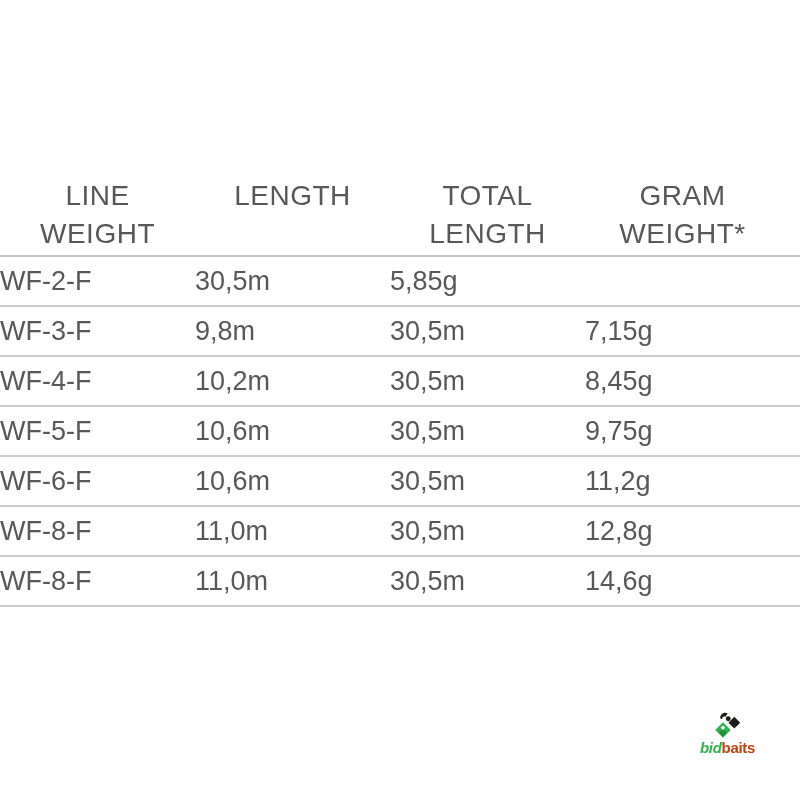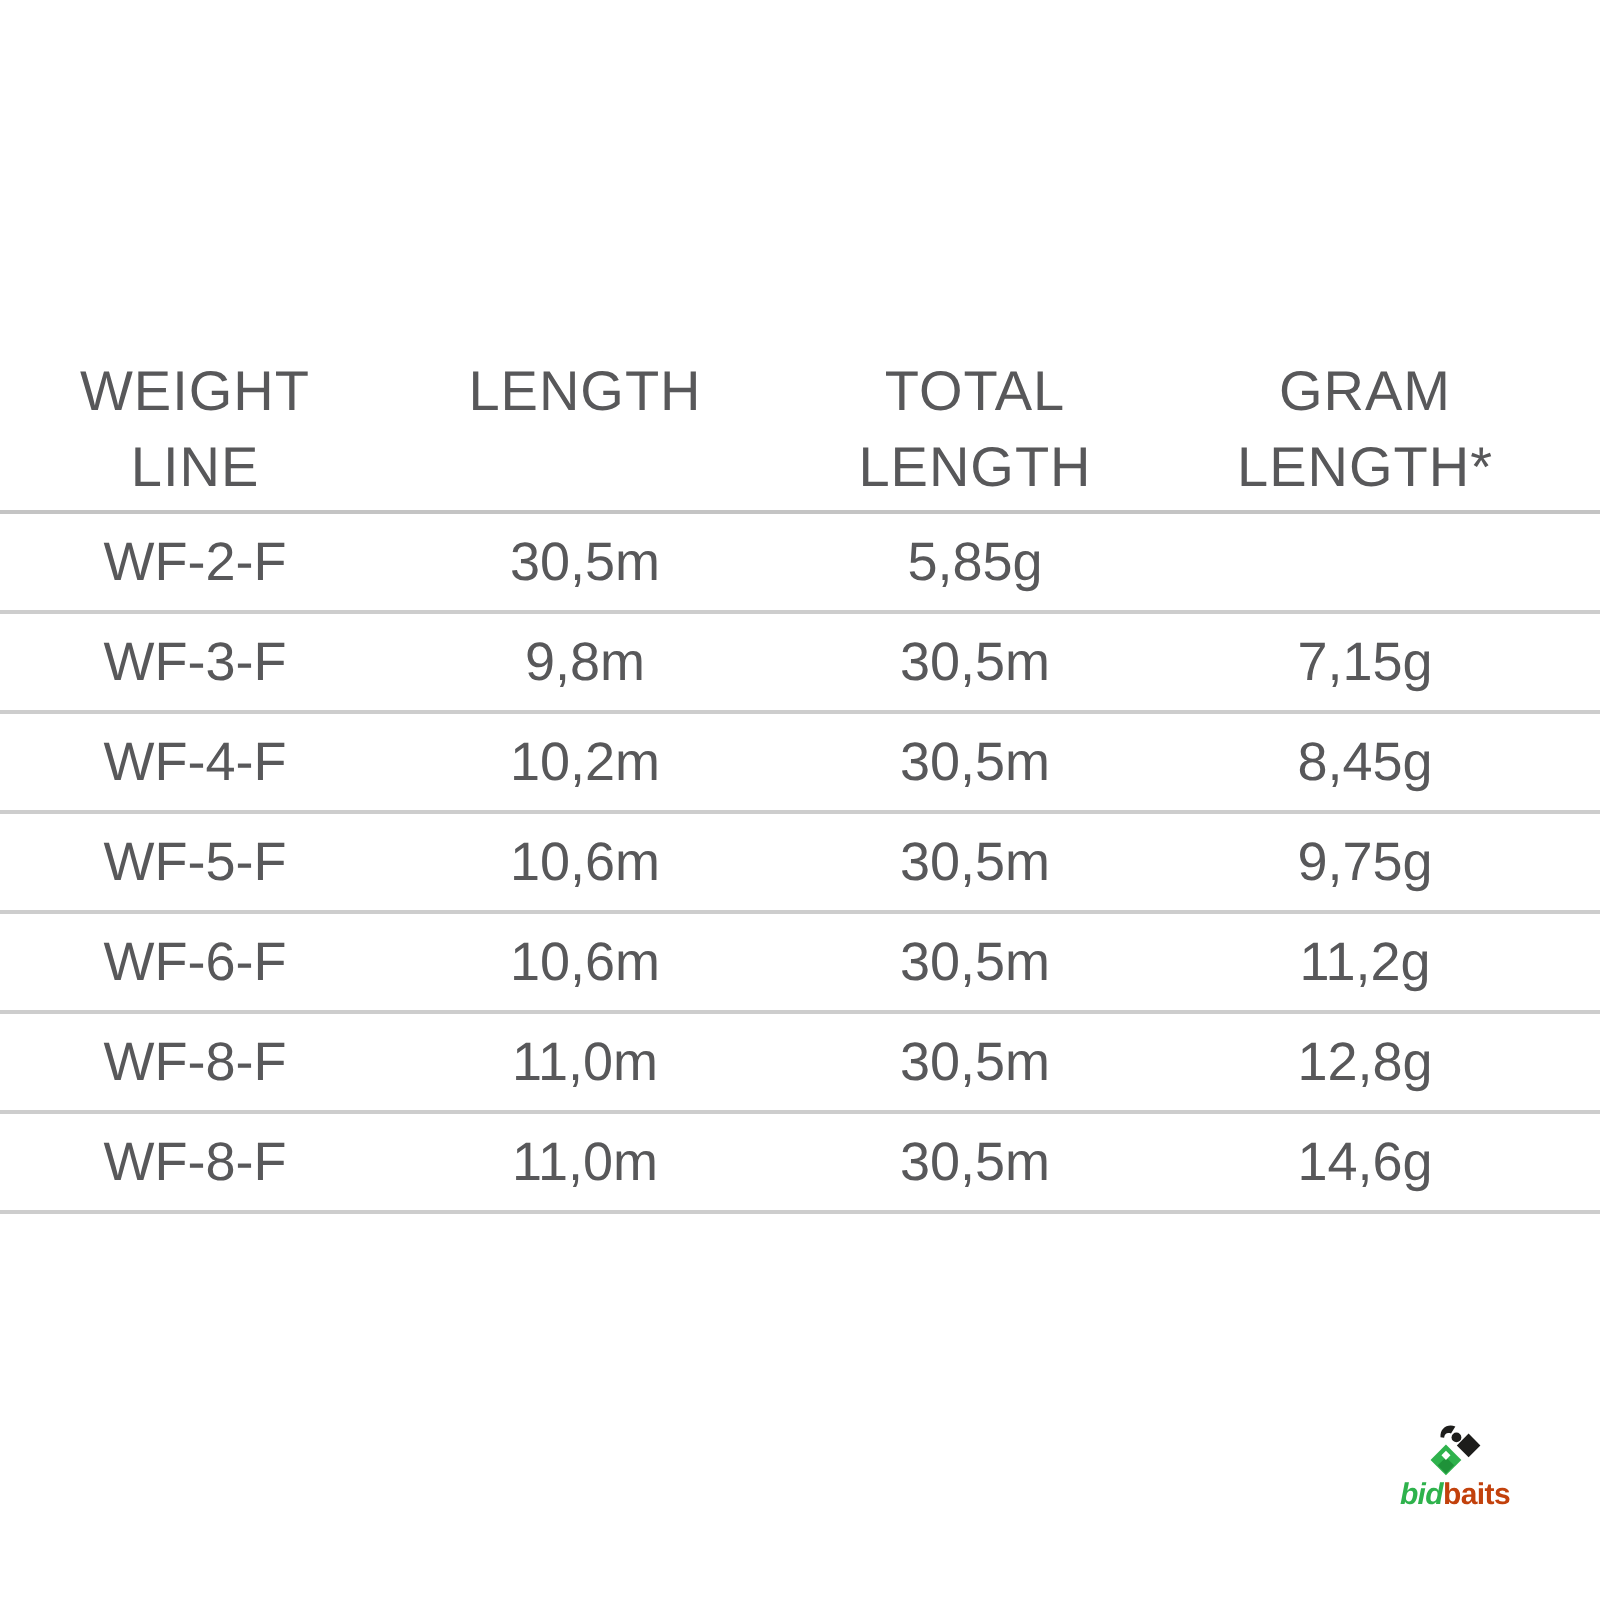--- a/index.html
+++ b/index.html
@@ -37,21 +37,21 @@
   }
   .header-cell span { display: block; }
   .data-row {
     display: grid;
     grid-template-columns: repeat(4, 195px);
     height: 48px;
     align-items: center;
     border-bottom: 2px solid #cdcdcd;
   }
   .data-cell {
-    text-align: center;
+    text-align: left;
     font-size: 27px;
   }
 
   
   .logo {
     position: absolute;
     right: 25px;
     bottom: 45px;
     width: 95px;
     text-align: center;
@@ -72,33 +72,33 @@
   .logo-text .green { color: #2eb24c; font-style: italic; }
   .logo-text .dark  { color: #c2410c; }
 </style>
 </head>
 <body>
 
 <div class="spec-table">
 
   <div class="header-row">
     <div class="header-cell">
+      <span>LINE</span>
       <span>WEIGHT</span>
-      <span>LINE</span>
     </div>
     <div class="header-cell">
       <span>LENGTH</span>
     </div>
     <div class="header-cell">
       <span>TOTAL</span>
       <span>LENGTH</span>
     </div>
     <div class="header-cell">
       <span>GRAM</span>
-      <span>LENGTH*</span>
+      <span>WEIGHT*</span>
     </div>
   </div>
 
   <div class="data-row">
     <div class="data-cell">WF-2-F</div>
     <div class="data-cell">30,5m</div>
     <div class="data-cell">5,85g</div>
   </div>
 
   <div class="data-row">

